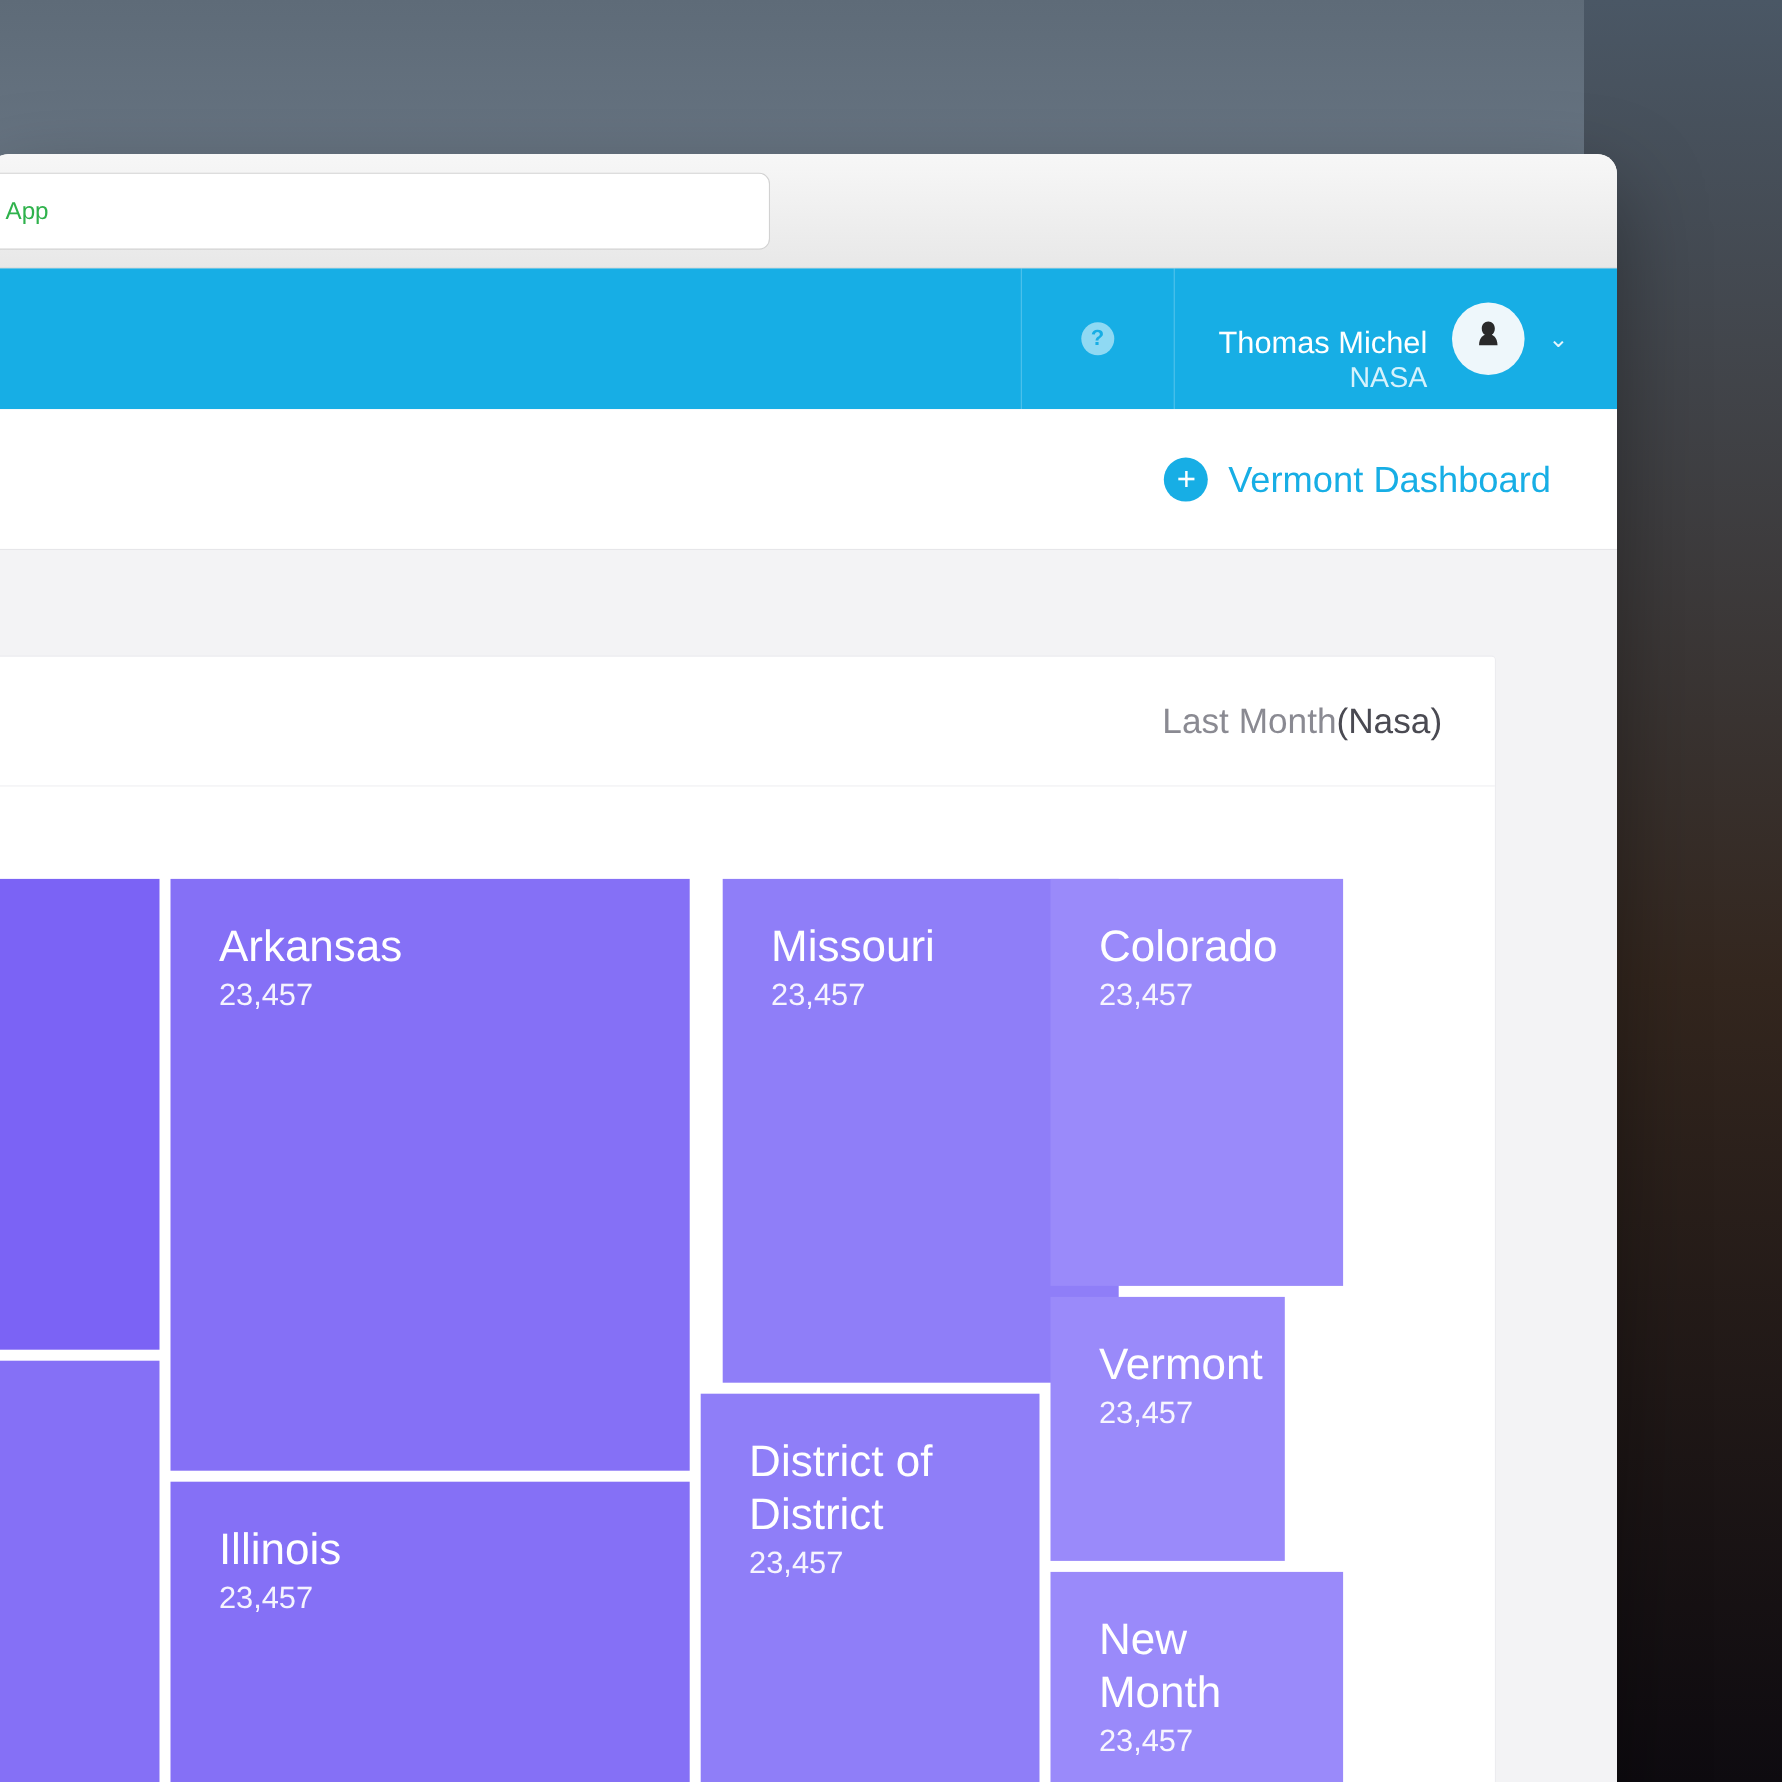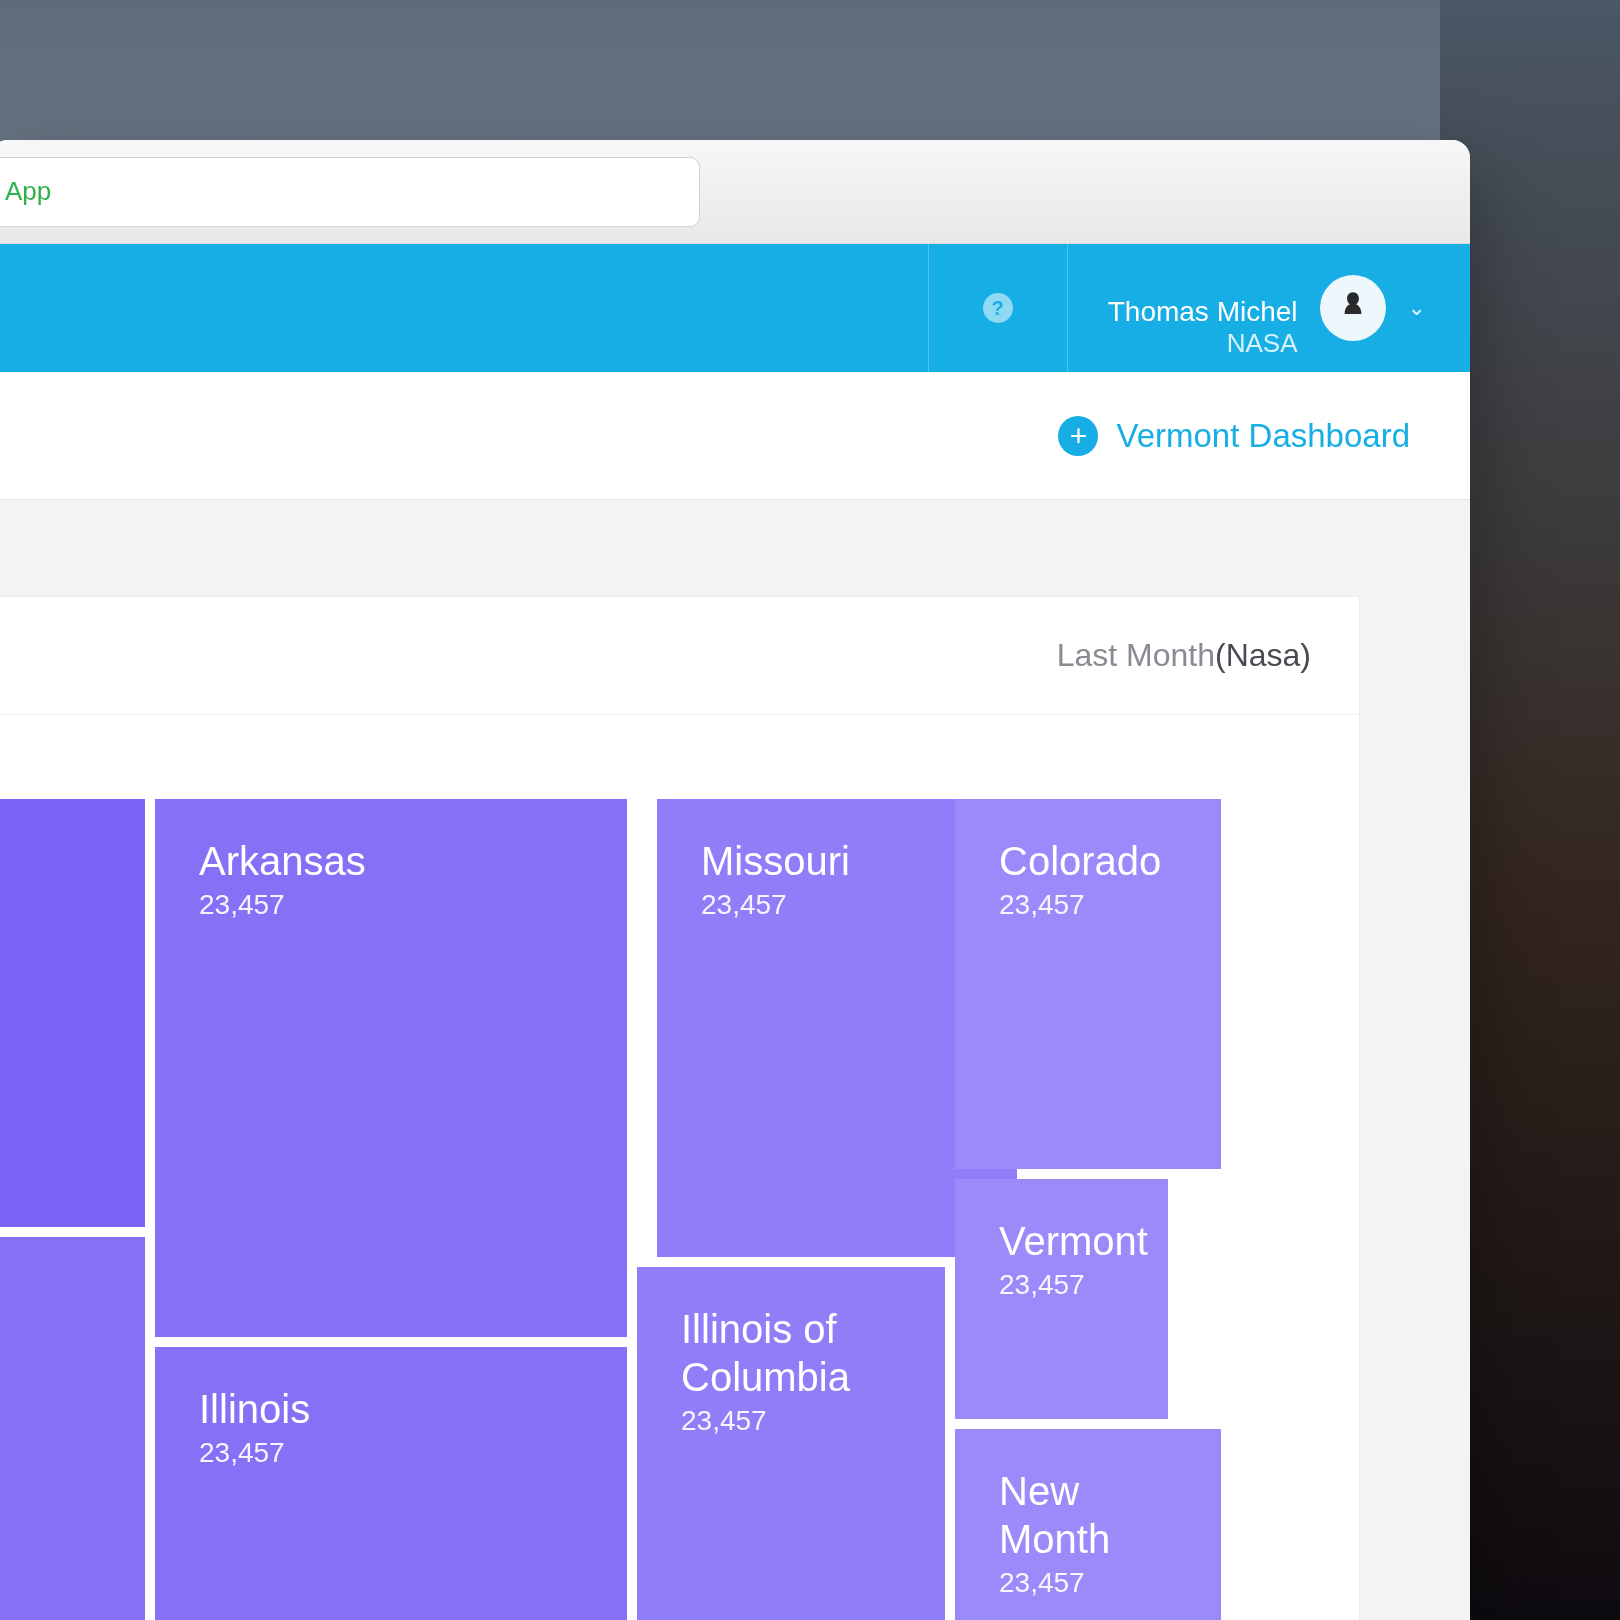--- a/index.html
+++ b/index.html
@@ -40,21 +40,21 @@
     border: 1px solid #d2d2d2;
     border-radius: 10px;
     height: 70px;
     width: 720px;
     display: flex;
     align-items: center;
     padding: 0 24px;
     margin-left: -10px;
   }
   .tab-title {
-    font-size: 26px;
+    font-size: 22px;
     color: #2fb24c;
     font-weight: 400;
   }
 
   .navbar {
     height: 128px;
     background: #17aee5;
     display: flex;
     align-items: stretch;
     justify-content: flex-end;
@@ -237,21 +237,21 @@
           <div class="name">Illinois</div>
           <div class="value">23,457</div>
         </div>
 
         <div class="tile c3 t-mo">
           <div class="name">Missouri</div>
           <div class="value">23,457</div>
         </div>
 
         <div class="tile c3 t-dc">
-          <div class="name">Illinois of Columbia</div>
+          <div class="name">District of District</div>
           <div class="value">23,457</div>
         </div>
 
         <div class="tile c4 t-co">
           <div class="name">Colorado</div>
           <div class="value">23,457</div>
         </div>
 
         <div class="tile c4 t-vt">
           <div class="name">Vermont</div>

